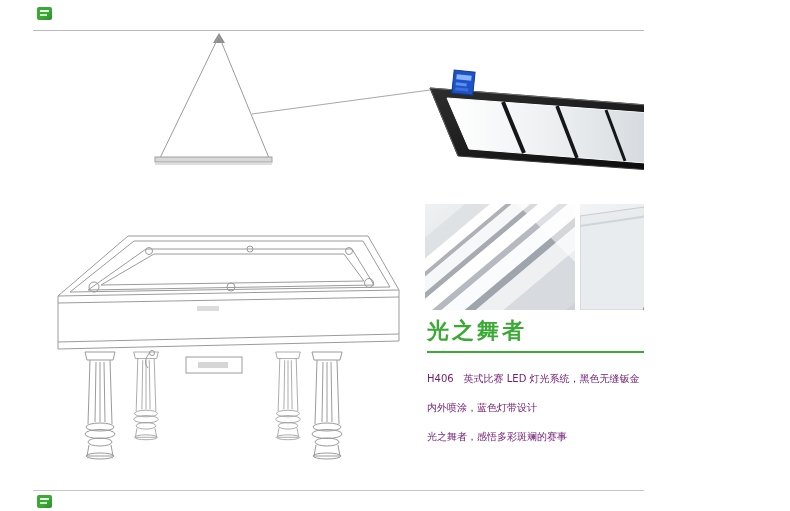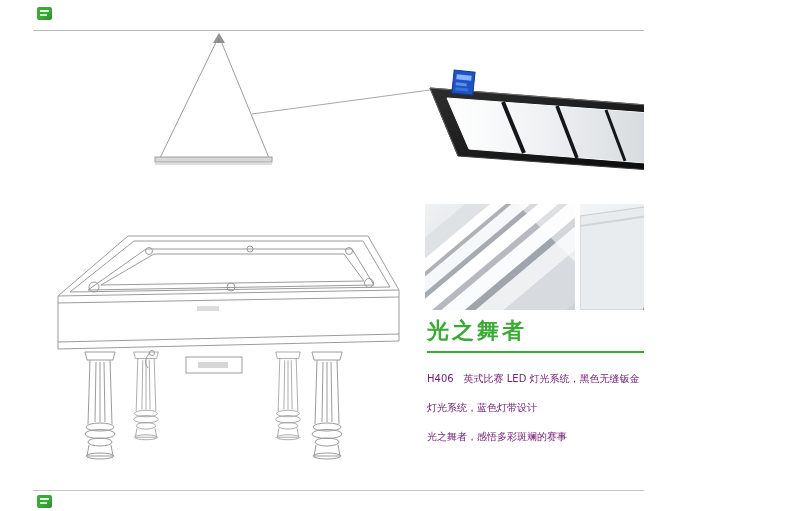--- a/index.html
+++ b/index.html
@@ -177,17 +177,17 @@
         <circle cx="106" cy="75" r="1.4"></circle>
       <circle cx="97" cy="84" r="1.4"></circle>
         <circle cx="105" cy="83" r="1.4"></circle>
     </g>
   </svg>
 
   <div class="title">光之舞者</div>
   <div class="title-rule"></div>
   <div class="desc">
     <div>H406　英式比赛 LED 灯光系统，黑色无缝钣金</div>
-    <div>灯光系统，蓝色灯带设计</div>
+    <div>内外喷涂，蓝色灯带设计</div>
     <div>光之舞者，感悟多彩斑斓的赛事</div>
   </div>
 
 </div>
 
 </body></html>

